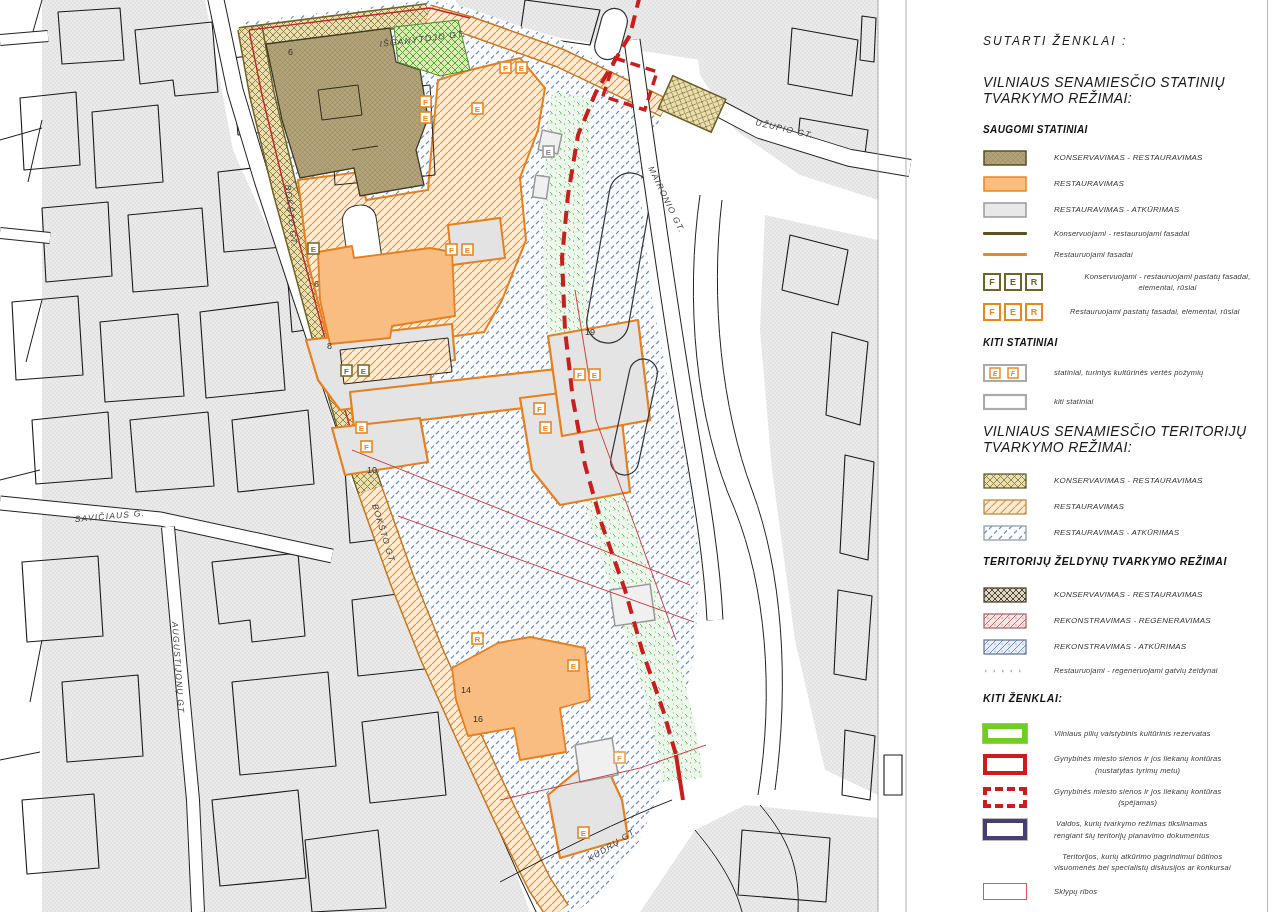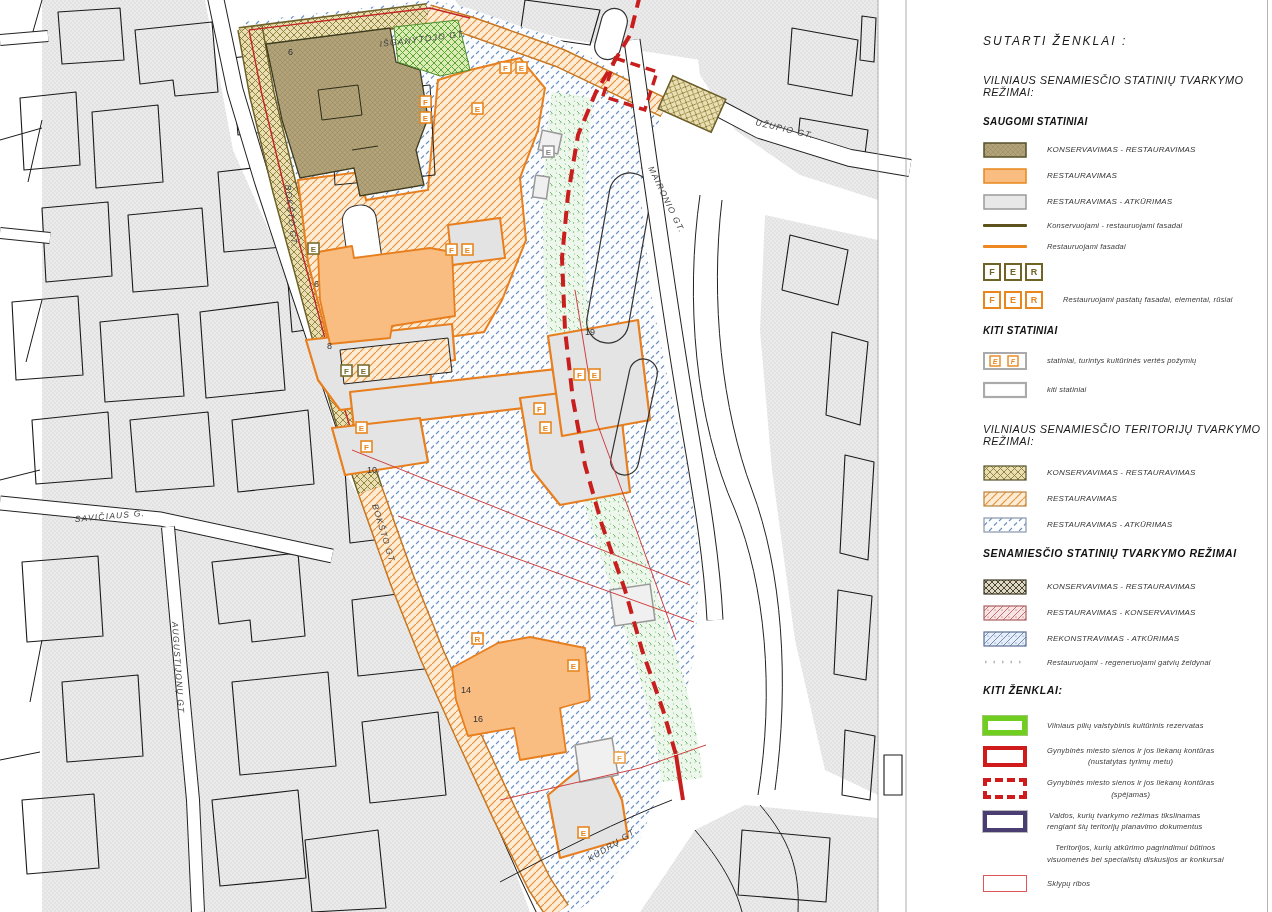--- a/index.html
+++ b/index.html
@@ -3,40 +3,40 @@
 <meta charset="utf-8">
 <style>
   html,body{margin:0;padding:0;background:#fff;}
   .sheet{position:relative;width:1272px;height:912px;background:#fff;overflow:hidden;
          font-family:"Liberation Sans",sans-serif;}
   .sheet-edge{position:absolute;right:4px;top:0;width:1px;height:100%;background:#b5b5b5;}
   #map-svg{position:absolute;left:0;top:0;}
   
   .legend{position:absolute;left:983px;top:34px;width:282px;color:#222;font-style:italic;}
   .lg-title{font-size:12px;letter-spacing:2px;color:#1a1a1a;margin-bottom:26px;}
-  .lg-h{font-size:11px;letter-spacing:.4px;margin-bottom:18px;color:#1a1a1a;}
+  .lg-h{font-size:14px;letter-spacing:.4px;margin-bottom:18px;color:#1a1a1a;}
   .lg-hb{font-size:10px;font-weight:bold;letter-spacing:.4px;margin-bottom:15px;color:#111;}
   .lg-hb2{font-size:10.5px;font-weight:bold;letter-spacing:.6px;margin:14px 0 20px;color:#111;}
-  .lrow{display:flex;align-items:center;gap:20px;margin-bottom:10px;}
+  .lrow{display:flex;align-items:center;gap:27px;margin-bottom:10px;}
   .lrow .lab{font-size:8px;color:#333;letter-spacing:.2px;line-height:1.5;}
   .lrow .lab.sm{font-size:7.5px;color:#3a3a3a;text-align:center;}
   .swbox{flex:0 0 44px;}
   .fergrp{flex:0 0 55px;display:flex;gap:3px;}
   .ferbox{width:14px;height:14px;border:2px solid #6f6426;color:#6f6426;font-weight:bold;
           font-style:normal;font-size:9px;display:flex;align-items:center;justify-content:center;background:#fff;}
   .ferbox.o{border-color:#e8871e;color:#e8871e;}
   .cline{flex:0 0 44px;height:3px;background:#5d511c;border-radius:1px;}
   .cline.o{background:#ee8720;}
   .bx-green{flex:0 0 34px;height:9px;border:5px solid #6fce1f;outline:1px solid #9dc86d;}
   .bx-red{flex:0 0 36px;height:13px;border:4px solid #cf1b1b;}
   .bx-red-d{flex:0 0 36px;height:13px;border:4px dashed #cf1b1b;}
   .bx-purple{flex:0 0 36px;height:13px;border:4px solid #4a3d72;outline:1px solid #bbb;}
   .bx-thinred{flex:0 0 42px;height:15px;border:1px solid #e05555;}
   .bx-none{flex:0 0 44px;height:13px;}
-  .mt8{margin-top:8px}.mt12{margin-top:24px}.mt16{margin-top:16px}.mt18{margin-top:0}
+  .mt8{margin-top:8px}.mt12{margin-top:12px}.mt16{margin-top:16px}.mt18{margin-top:0}
 </style>
 </head>
 <body>
 
 <div class="sheet">
 
 <svg id="map-svg" width="955" height="912" viewBox="0 0 955 912" xmlns="http://www.w3.org/2000/svg">
   <defs>
     <pattern id="pat-stipple" width="4" height="4" patternUnits="userSpaceOnUse">
       <rect width="4" height="4" fill="#ebebeb"></rect>
@@ -390,20 +390,21 @@
     <span class="cline o"></span>
     <span class="lab sm">Restauruojami fasadai</span>
   </div>
 
   <div class="lrow">
     <span class="fergrp">
       <span class="ferbox">F</span>
       <span class="ferbox">E</span>
       <span class="ferbox">R</span>
     </span>
+    <span class="lab sm">Konservuojami - restauruojami pastatų fasadai, elementai, rūsiai</span>
   </div>
   <div class="lrow">
     <span class="fergrp">
       <span class="ferbox o">F</span>
       <span class="ferbox o">E</span>
       <span class="ferbox o">R</span>
     </span>
     <span class="lab sm">Restauruojami pastatų fasadai, elementai, rūsiai</span>
   </div>
 
@@ -439,32 +440,32 @@
         </svg>
     <span class="lab">RESTAURAVIMAS</span>
   </div>
   <div class="lrow">
     <svg class="swbox" width="44" height="16">
           <rect x="1" y="1" width="42" height="14" fill="url(#pat-bluediag)" stroke="#8a97ab" stroke-width="1.2"></rect>
         </svg>
     <span class="lab">RESTAURAVIMAS - ATKŪRIMAS</span>
   </div>
 
-  <div class="lg-hb2">SENAMIESČIO STATINIŲ TVARKYMO REŽIMAI</div>
+  <div class="lg-hb2">TERITORIJŲ ŽELDYNŲ TVARKYMO REŽIMAI</div>
   <div class="lrow">
     <svg class="swbox" width="44" height="16">
           <rect x="1" y="1" width="42" height="14" fill="url(#pat-darkcross)" stroke="#3c3824" stroke-width="1.2"></rect>
         </svg>
     <span class="lab">KONSERVAVIMAS - RESTAURAVIMAS</span>
   </div>
   <div class="lrow">
     <svg class="swbox" width="44" height="16">
           <rect x="1" y="1" width="42" height="14" fill="url(#pat-pinkdiag)" stroke="#a86060" stroke-width="1.2"></rect>
         </svg>
-    <span class="lab">RESTAURAVIMAS - KONSERVAVIMAS</span>
+    <span class="lab">REKONSTRAVIMAS - REGENERAVIMAS</span>
   </div>
   <div class="lrow">
     <svg class="swbox" width="44" height="16">
           <rect x="1" y="1" width="42" height="14" fill="url(#pat-bluedotdiag)" stroke="#5c6f93" stroke-width="1.2"></rect>
         </svg>
     <span class="lab">REKONSTRAVIMAS - ATKŪRIMAS</span>
   </div>
   <div class="lrow">
     <svg class="swbox" width="44" height="10">
           <line x1="2" y1="5" x2="42" y2="5" stroke="#b5b5b5" stroke-width="2.5" stroke-dasharray="1.5 7"></line>

